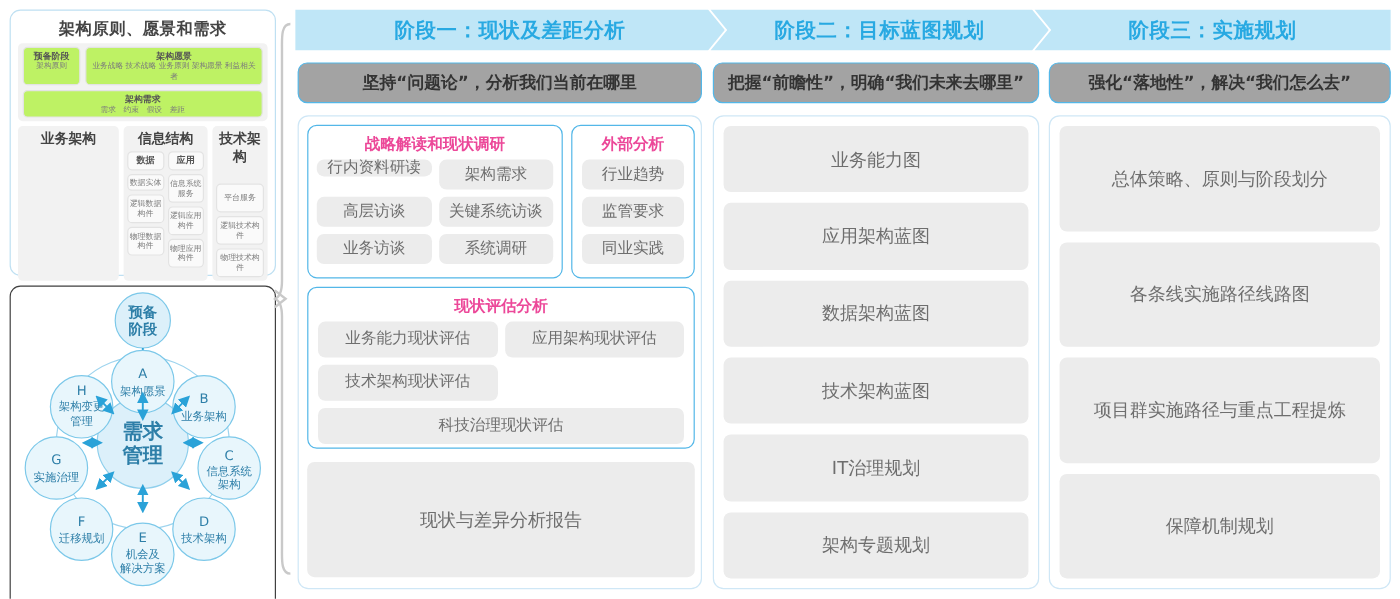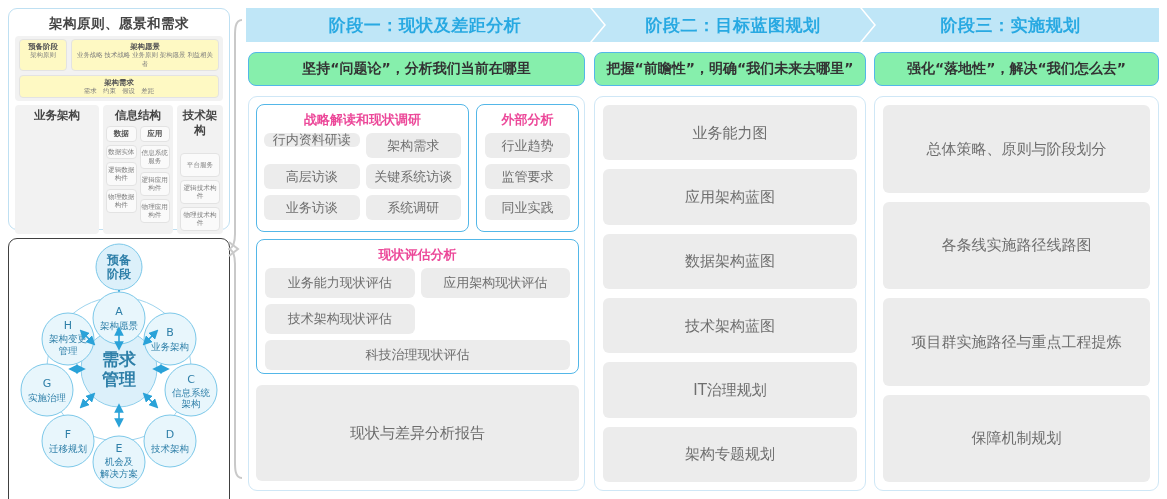--- a/index.html
+++ b/index.html
@@ -23,21 +23,21 @@
   }
   .tg-band {
     background: #f2f2f2; border-radius: 4px; margin-bottom: 4px; padding: 3px 4px;
   }
   .tg-title {
     text-align: center; font-weight: bold; color: #444;
     font-size: 13.5px; letter-spacing: .5px; padding: 1px 0 3px;
   }
   .tg-row { display: flex; gap: 4px; }
   .tg-box {
-    background: #fef9c3; border: 1px solid #e3e3e3; border-radius: 4px;
+    background: #bef264; border: 1px solid #e3e3e3; border-radius: 4px;
     text-align: center; padding: 2px 2px;
   }
   .tg-h { font-weight: bold; font-size: 8.2px; color: #555; line-height: 1.25; }
   .tg-s { font-size: 6.4px; color: #7c7c7c; line-height: 1.3; }
   .tg-h.sm { font-size: 7.4px; }
 
   .tg-mid { display: flex; gap: 4px; margin-bottom: 4px; }
   .tg-pane { background: #f2f2f2; border-radius: 4px; padding: 3px; }
   .tg-pane-title {
     text-align: center; font-weight: bold; color: #444; font-size: 11.5px;
@@ -73,21 +73,21 @@
     position: absolute; top: 8px; height: 34px;
     display: flex; align-items: center; justify-content: center;
     color: #28a9e2; font-size: 17px; font-weight: bold; letter-spacing: .5px;
   }
   .hdr-bg { position: absolute; left: 0; top: 0; width: 100%; height: 100%; z-index: 0; }
   .hdr span { position: relative; z-index: 1; }
 
   
   .subhdr {
     position: absolute; height: 34px;
-    border: 1.6px solid #53b7e8; border-radius: 8px; background: #86efac;
+    border: 1.6px solid #53b7e8; border-radius: 8px; background: #a3a3a3;
     display: flex; align-items: center; justify-content: center;
     font-size: 14px; font-weight: bold; color: #333;
   }
   .panel {
     position: absolute;
     border: 1px solid #cfe7f6; border-radius: 9px; background: #fff;
   }
   .inner {
     border: 1.4px solid #53b7e8; border-radius: 8px; background: #fff;
   }

